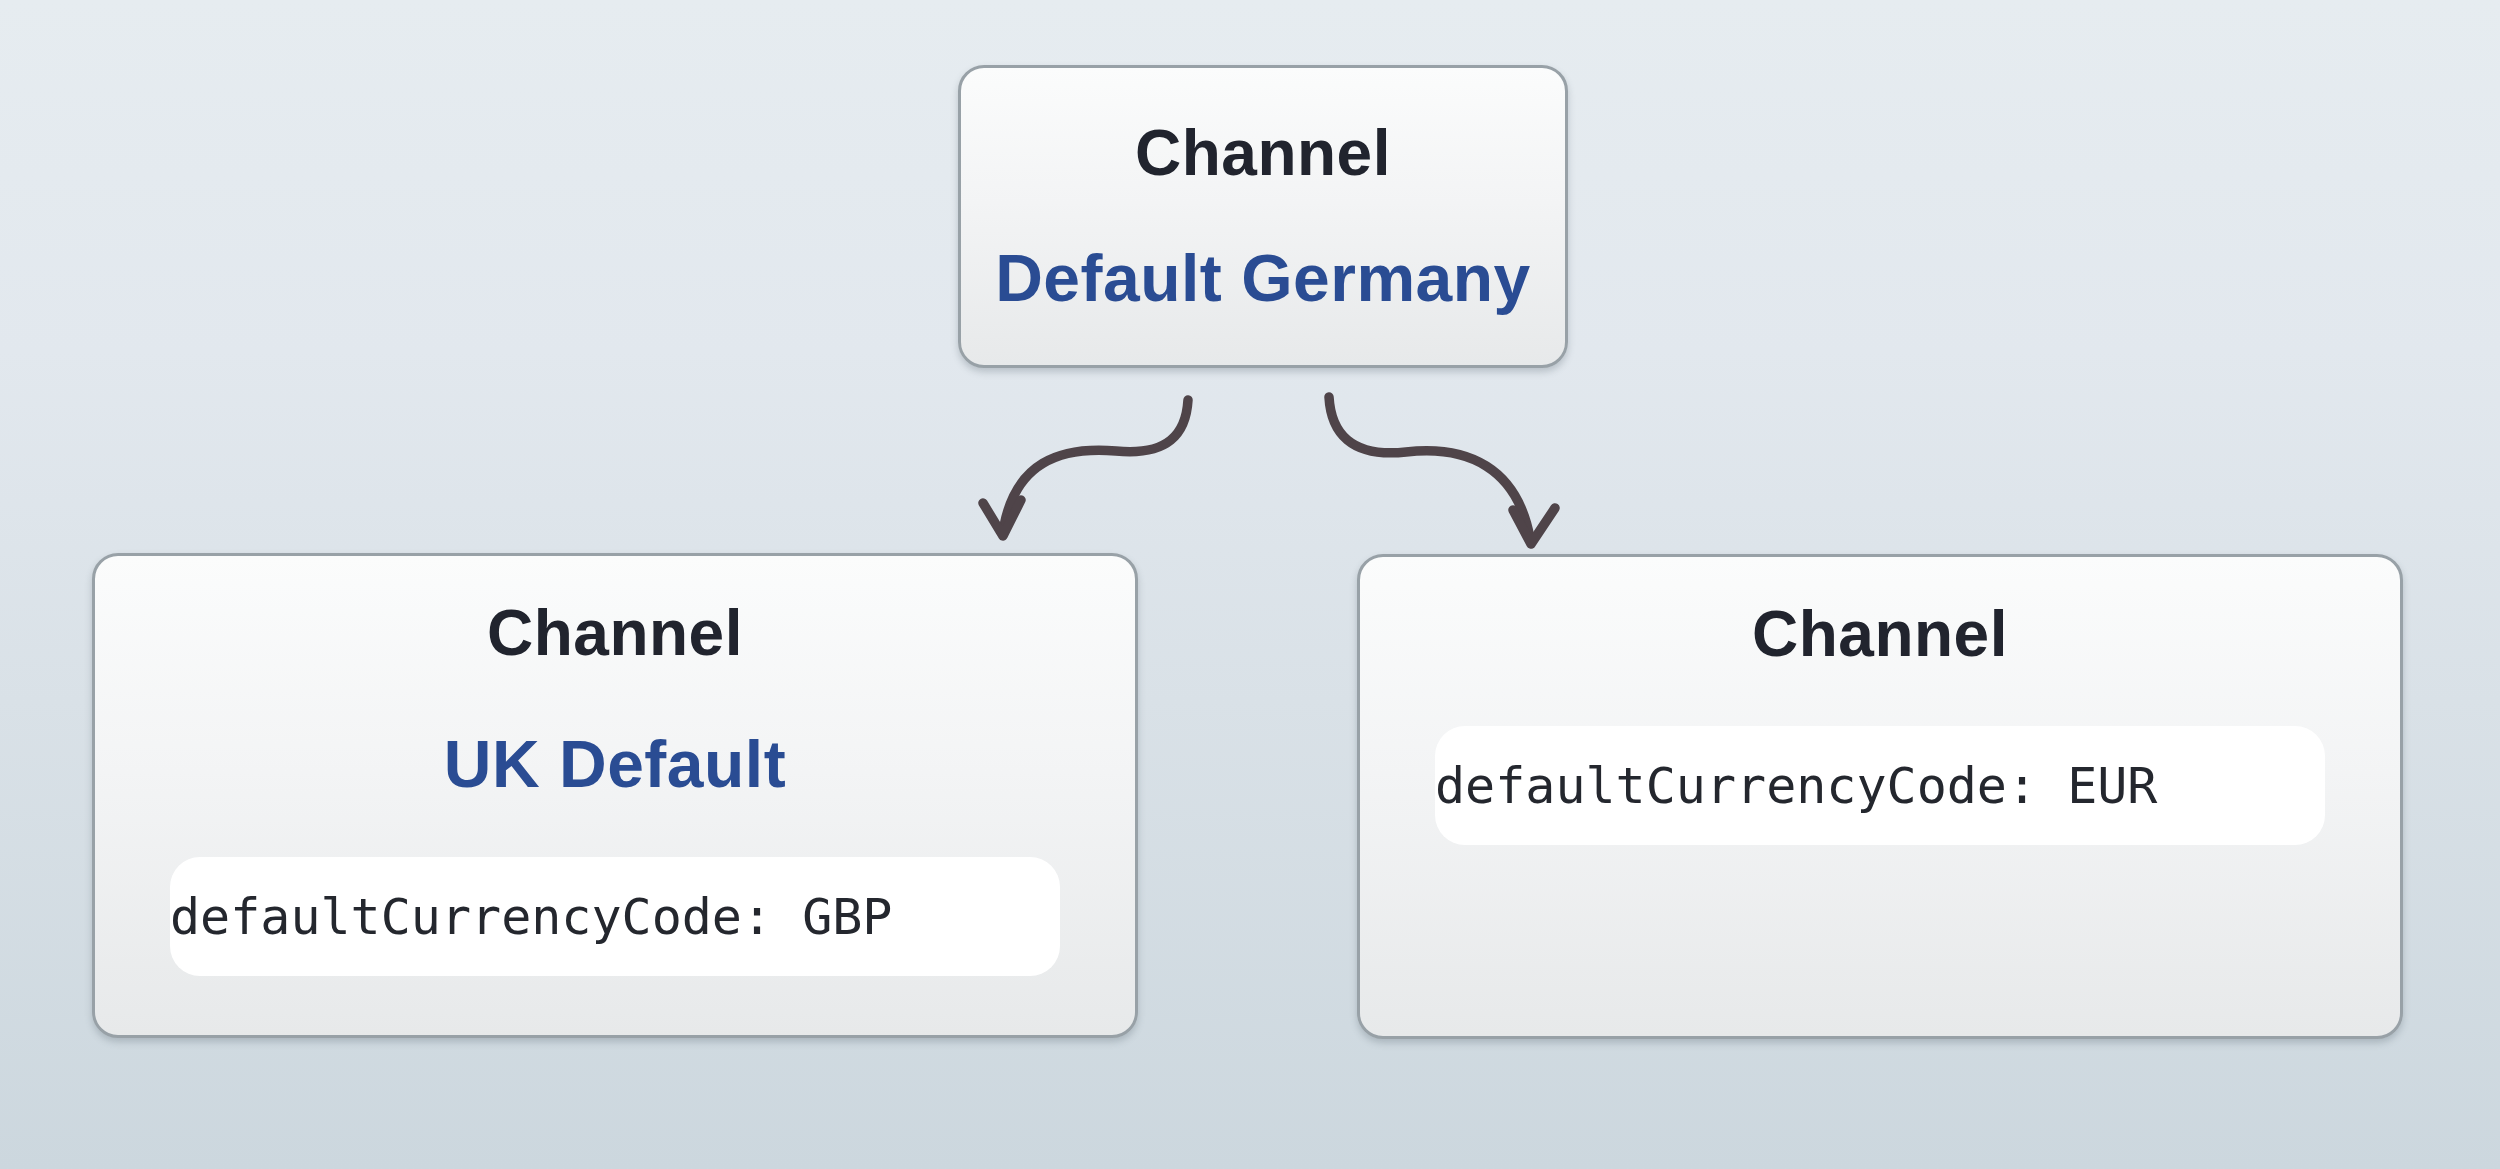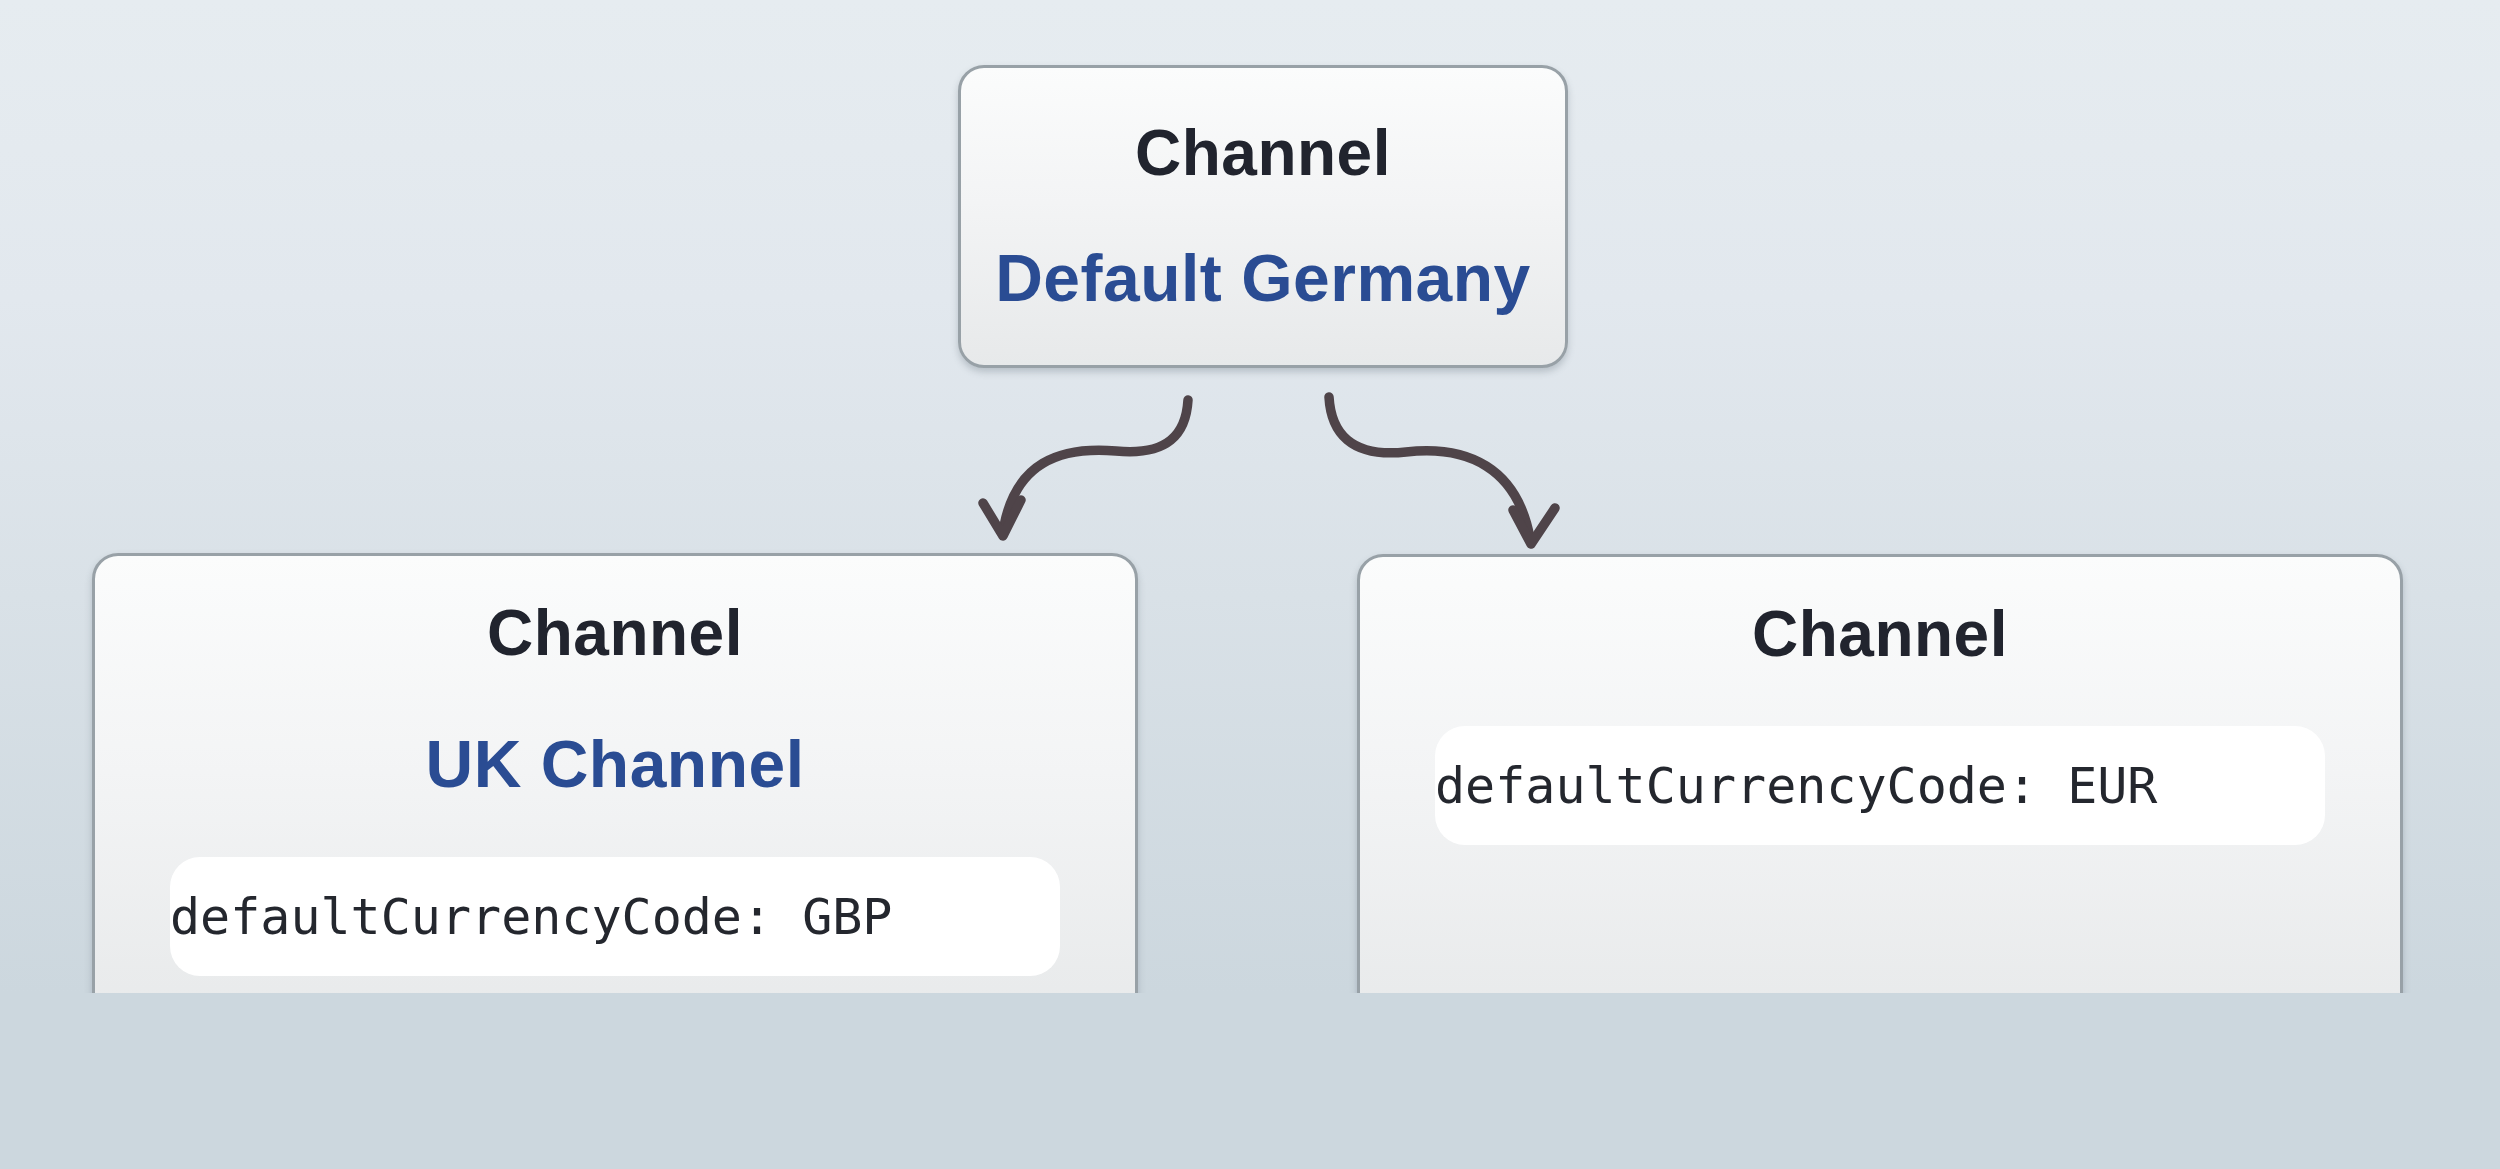--- a/index.html
+++ b/index.html
@@ -4,21 +4,21 @@
 <style>
   html, body {
     margin: 0;
     padding: 0;
     background: #ccd7de;
     font-family: "Liberation Sans", sans-serif;
   }
   .stage {
     position: relative;
     width: 2500px;
-    height: 993px;
+    height: 1169px;
     overflow: hidden;
     background: linear-gradient(180deg, #e6ecf0 0%, #e2e8ee 30%, #d9e1e7 60%, #ccd7de 100%);
   }
   .edges-layer {
     position: absolute;
     inset: 0;
     width: 2500px;
     height: 1169px;
     pointer-events: none;
   }
@@ -106,21 +106,21 @@
     </g>
   </svg>
 
   <div class="node node-root">
     <div class="entity-label">Channel</div>
     <div class="name-label">Default Germany</div>
   </div>
 
   <div class="node node-child node-uk">
     <div class="entity-label">Channel</div>
-    <div class="name-label">UK Channel</div>
+    <div class="name-label">UK Default</div>
     <div class="attribute-pill">defaultCurrencyCode: GBP</div>
   </div>
 
   <div class="node node-child node-germany">
     <div class="entity-label">Channel</div>
     <div class="attribute-pill">defaultCurrencyCode: EUR</div>
   </div>
 
 </div>
 

